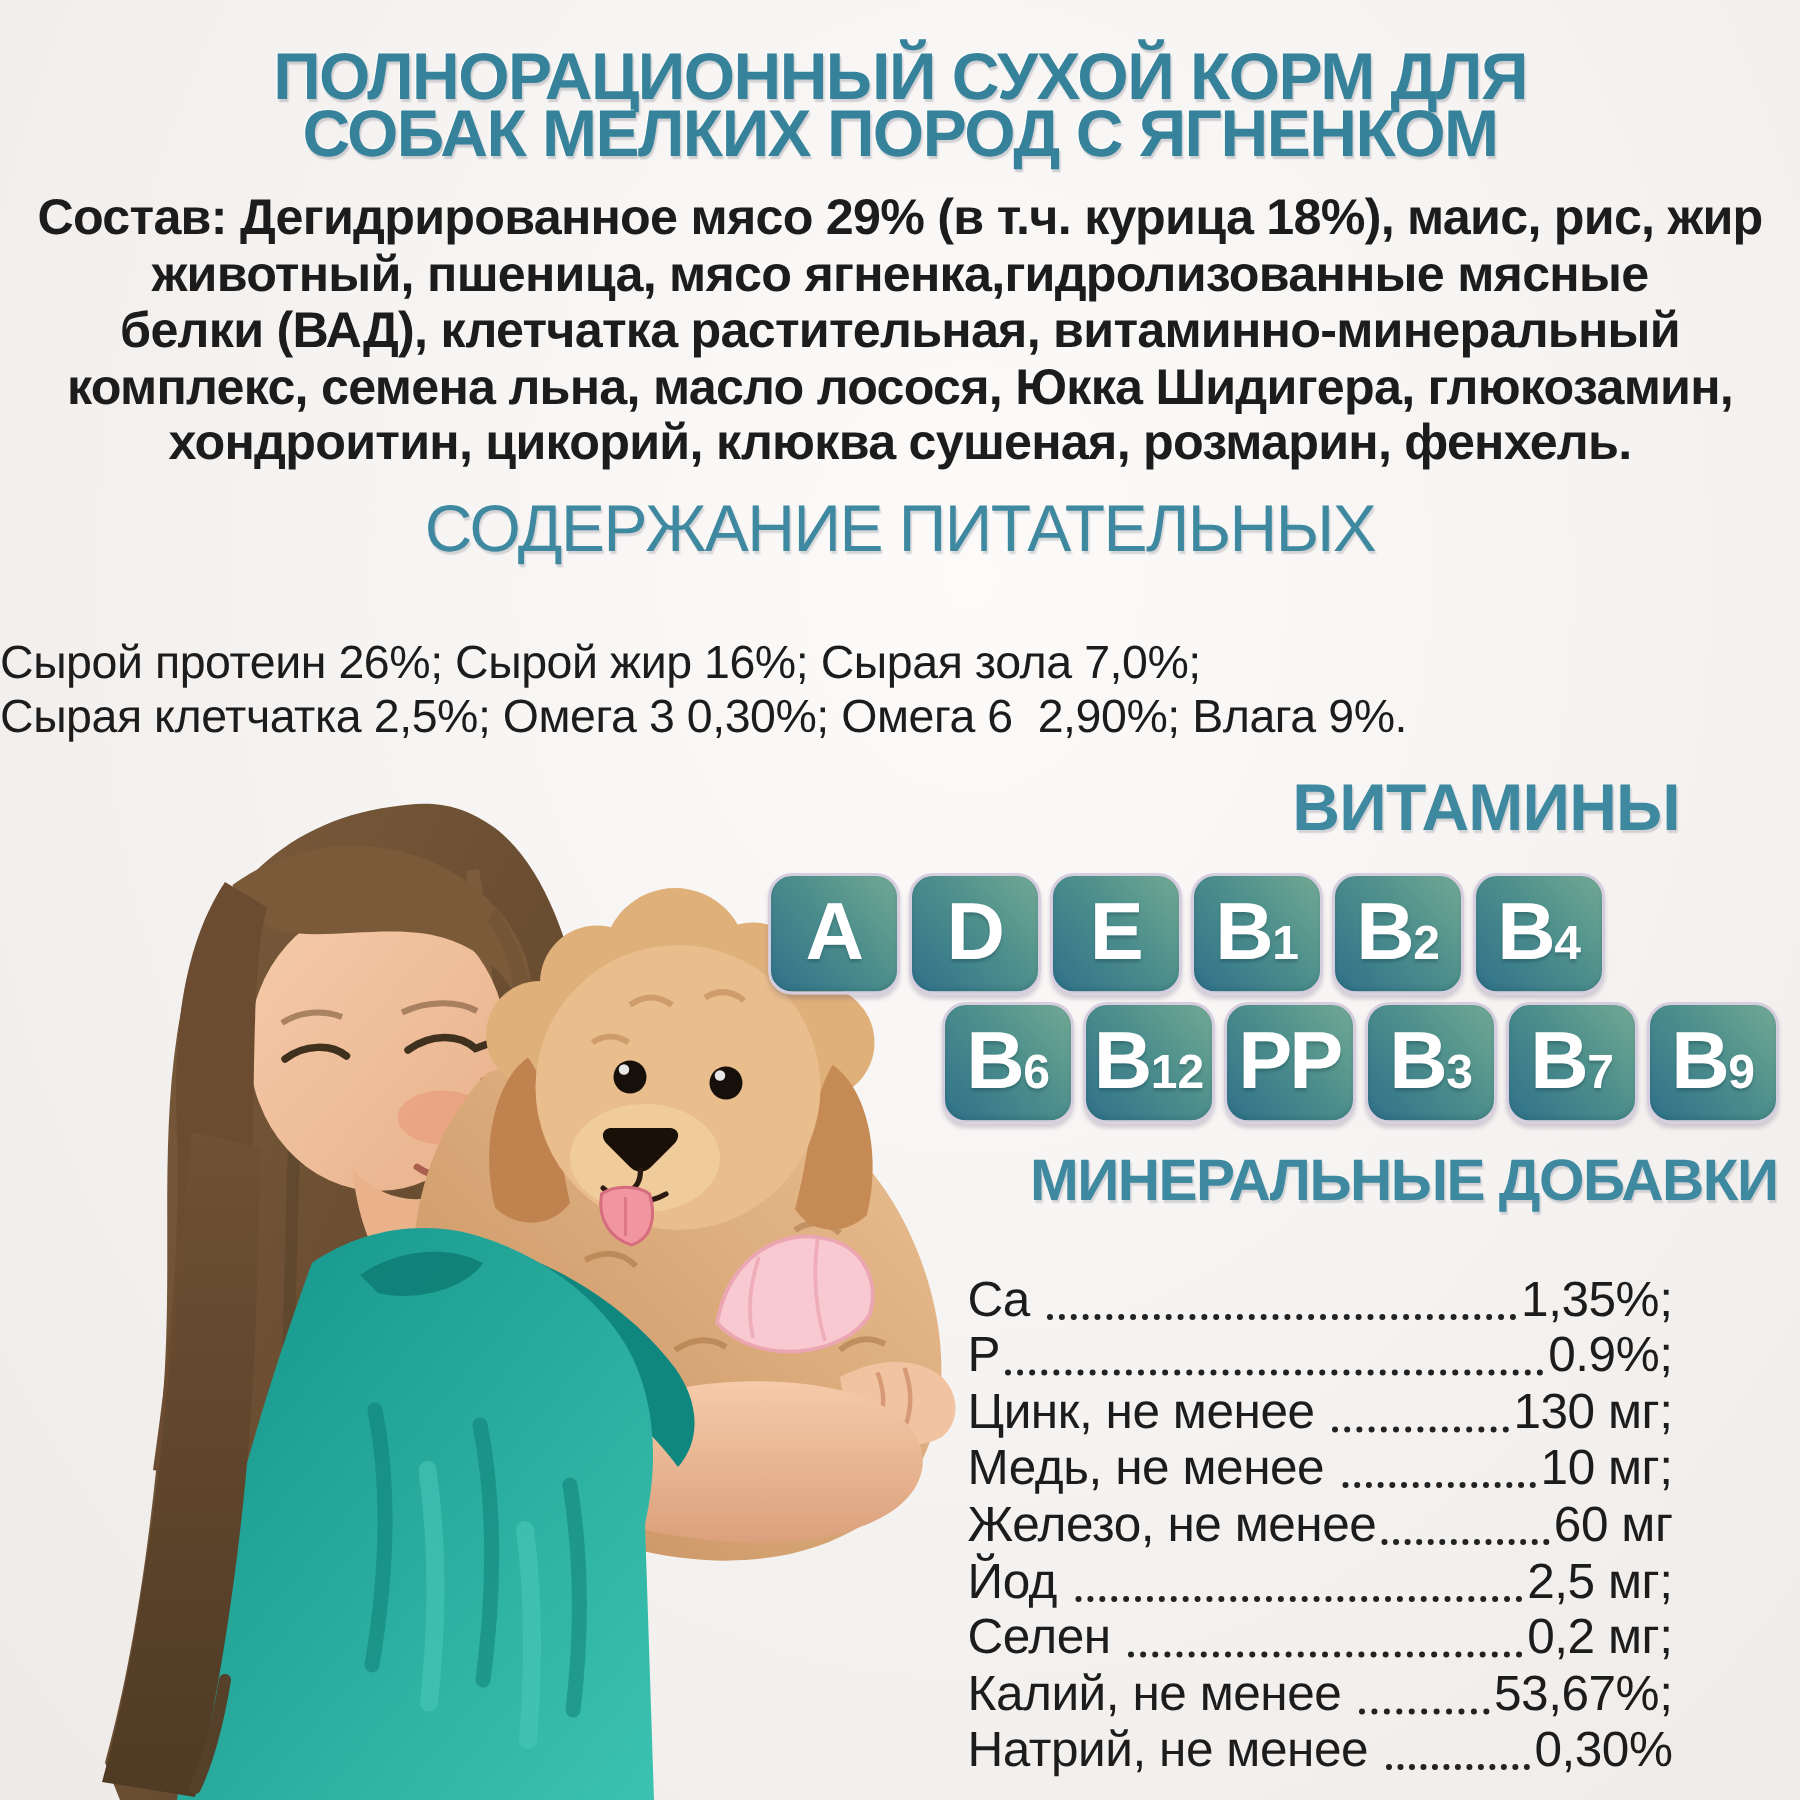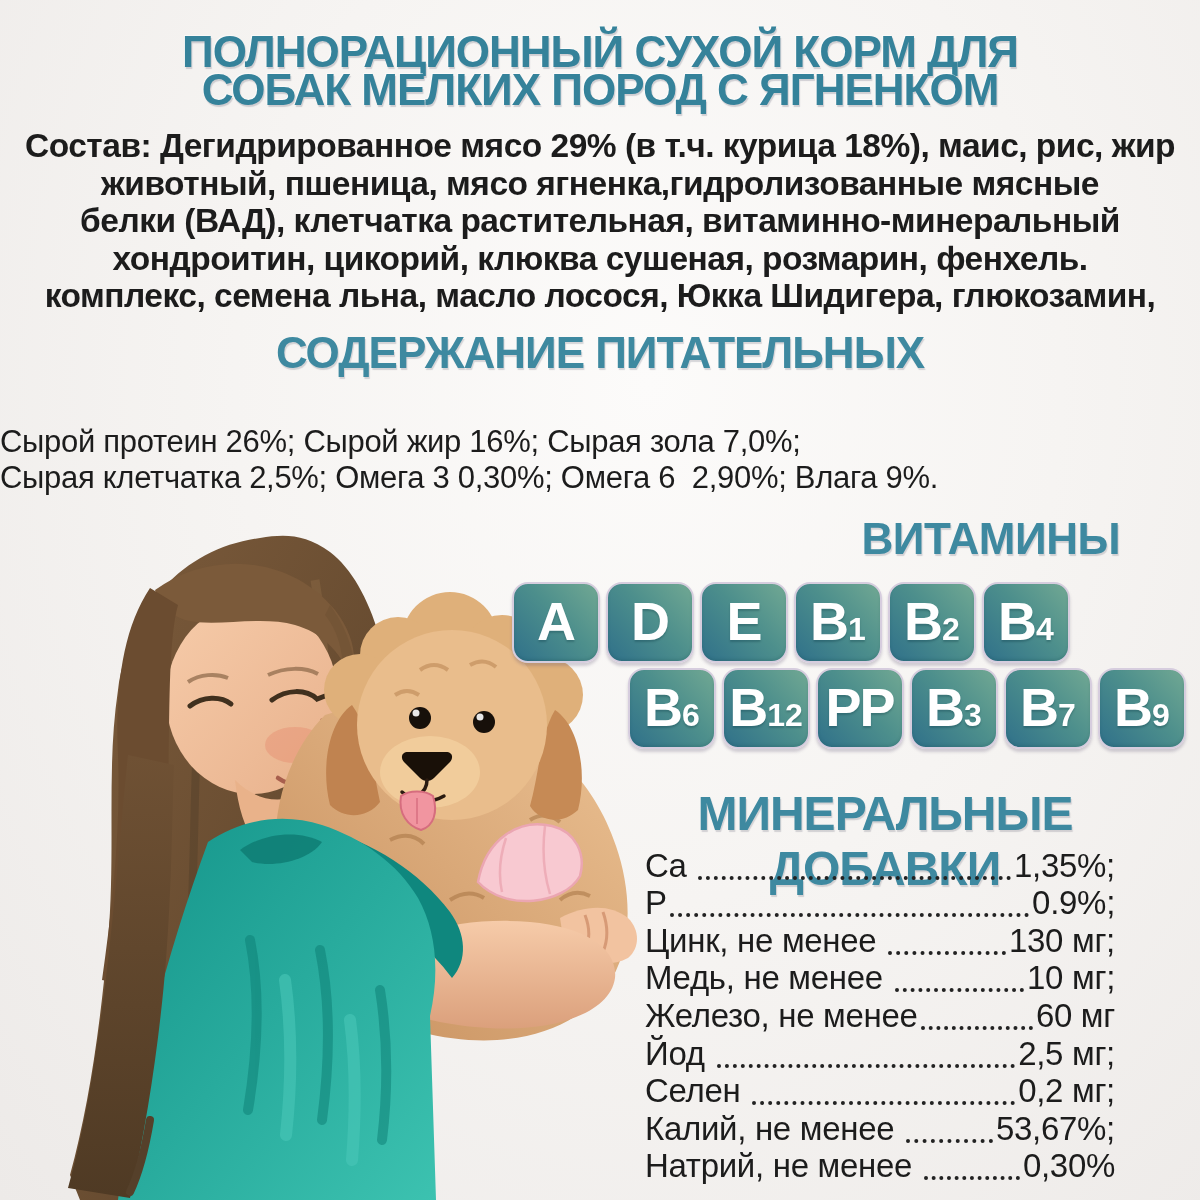--- a/index.html
+++ b/index.html
@@ -23,21 +23,21 @@
   
   .composition{
     position:absolute;top:127px;left:0;width:1200px;text-align:center;
     font-size:33.5px;line-height:37.5px;letter-spacing:-.5px;
     color:var(--text-dark,#1c1c1c);
   }
   .comp-line{white-space:pre-wrap;font-weight:bold;}
   
   .nutri-heading{
     position:absolute;top:332px;left:0;width:1200px;text-align:center;
-    font-weight:bold;font-size:44px;line-height:42px;letter-spacing:-1px;
+    font-weight:normal;font-size:44px;line-height:42px;letter-spacing:-1px;
     color:var(--heading-teal,#3e89a0);
     text-shadow:1px 2px 1px rgba(70,70,90,.2);
   }
   .nutri-lines{
     position:absolute;top:424px;left:0;width:1200px;text-align:left;
     font-size:31px;line-height:36px;letter-spacing:-.3px;color:var(--text-dark,#1c1c1c);
   }
   .nutri-line{white-space:pre-wrap;}
   
   .vit-heading{
@@ -60,22 +60,22 @@
   .badge-main{
     color:var(--badge-letter,#ffffff);font-weight:bold;font-size:54px;letter-spacing:-2px;
     text-shadow:0 2px 2px rgba(0,40,50,.25);
   }
   .badge-sub{
     color:var(--badge-letter,#ffffff);font-weight:bold;font-size:32px;margin-left:1px;
     text-shadow:0 2px 2px rgba(0,40,50,.25);
   }
   
   .min-heading{
-    position:absolute;top:786px;left:585px;width:600px;text-align:center;
-    font-weight:bold;font-size:48px;letter-spacing:-1px;
+    position:absolute;top:766px;left:585px;width:600px;text-align:right;
+    font-weight:bold;font-size:39px;letter-spacing:-1px;
     color:var(--heading-teal,#3e89a0);text-shadow:1px 2px 1px rgba(70,70,90,.2);
   }
   .mineral-list{position:absolute;top:847px;left:645px;width:470px;}
   .mineral-row{
     display:flex;align-items:flex-end;height:37.6px;
     font-size:33px;letter-spacing:-.3px;color:var(--text-dark,#1c1c1c);
   }
   .m-name{white-space:pre;}
   .m-leader{
     flex:1;margin:0 3px;
@@ -98,23 +98,23 @@
   </div>
 
   <div class="composition">
 
       <div class="comp-line">Состав: Дегидрированное мясо 29% (в т.ч. курица 18%), маис, рис, жир</div>
 
       <div class="comp-line">животный, пшеница, мясо ягненка,гидролизованные мясные</div>
 
       <div class="comp-line">белки (ВАД), клетчатка растительная, витаминно-минеральный</div>
 
+      <div class="comp-line">комплекс, семена льна, масло лосося, Юкка Шидигера, глюкозамин,</div>
+
       <div class="comp-line">хондроитин, цикорий, клюква сушеная, розмарин, фенхель.</div>
-
-      <div class="comp-line">комплекс, семена льна, масло лосося, Юкка Шидигера, глюкозамин,</div>
     </div>
 
   <div class="nutri-heading">
     <div>СОДЕРЖАНИЕ ПИТАТЕЛЬНЫХ</div>
   </div>
 
   <div class="nutri-lines">
 
       <div class="nutri-line">Сырой протеин 26%; Сырой жир 16%; Сырая зола 7,0%;</div>
 

